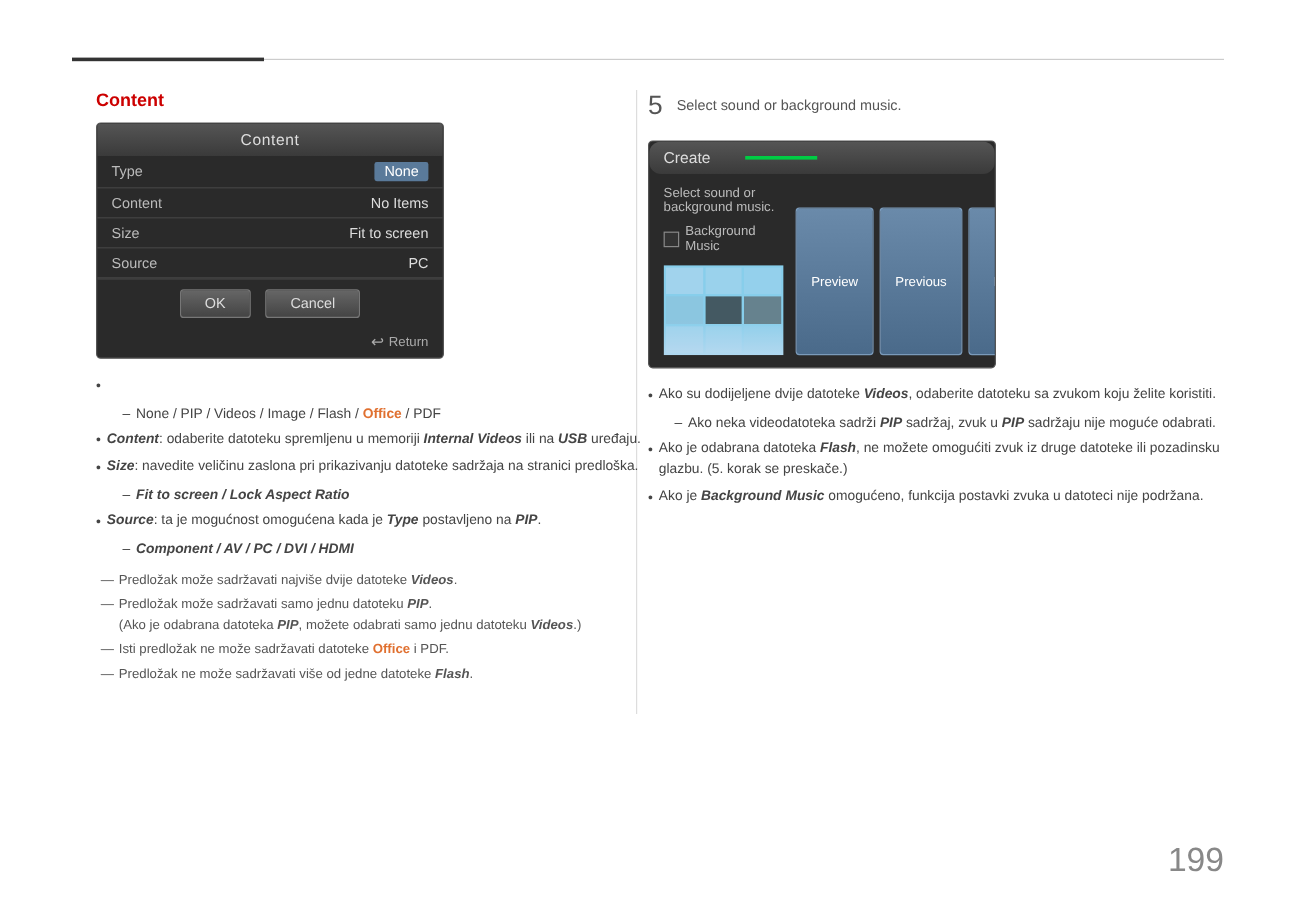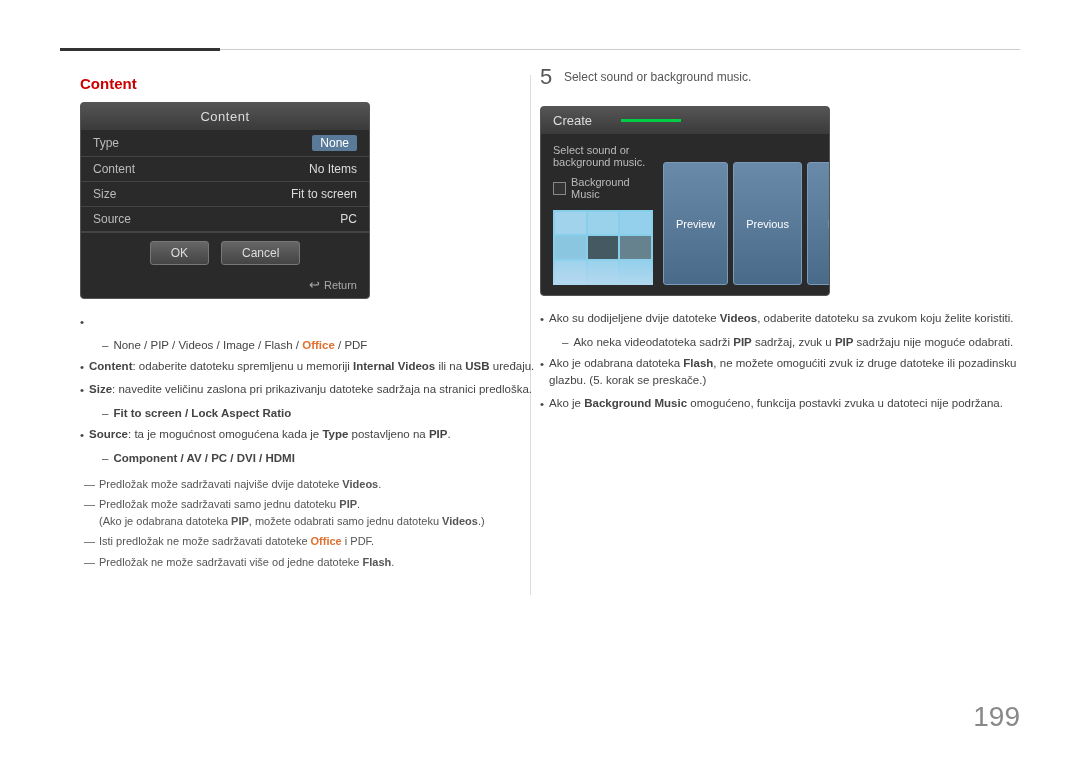--- a/index.html
+++ b/index.html
@@ -40,21 +40,21 @@
       position: absolute;
       top: 75px;
       left: 60px;
       width: 460px;
       margin-left: 20px;
     }
 
     
     .right-col {
       position: absolute;
-      top: 64px;
+      top: 75px;
       left: 540px;
       width: 480px;
     }
 
     
     .section-heading {
       font-size: 15px;
       font-weight: bold;
       color: #c00;
       margin-bottom: 10px;
@@ -124,21 +124,21 @@
       color: #aaa;
       font-size: 11px;
       display: flex;
       align-items: center;
       justify-content: flex-end;
       gap: 4px;
     }
     .return-arrow {
       font-size: 13px;
     }
-    .bold { font-weight: bold; }
+    .bold { font-weight: bold; font-style: italic; }
     .orange-link { color: #e07030; font-weight: bold; }
 
     
     .bullet-block {
       margin-bottom: 5px;
       display: flex;
       gap: 5px;
       font-size: 11.5px;
       color: #444;
       line-height: 1.55;
@@ -202,20 +202,21 @@
       margin-bottom: 14px;
     }
     .create-title-bar {
       background: linear-gradient(to bottom, #555, #3a3a3a);
       padding: 6px 12px;
       color: #ddd;
       font-size: 13px;
       display: flex;
       align-items: center;
       gap: 21px;
+      border-radius: 10px;
     }
     .create-title-bar .green-bar {
       width: 60px;
       height: 3px;
       background: #00cc44;
       display: inline-block;
       margin-left: 8px;
     }
     .create-body {
       padding: 10px 12px;

